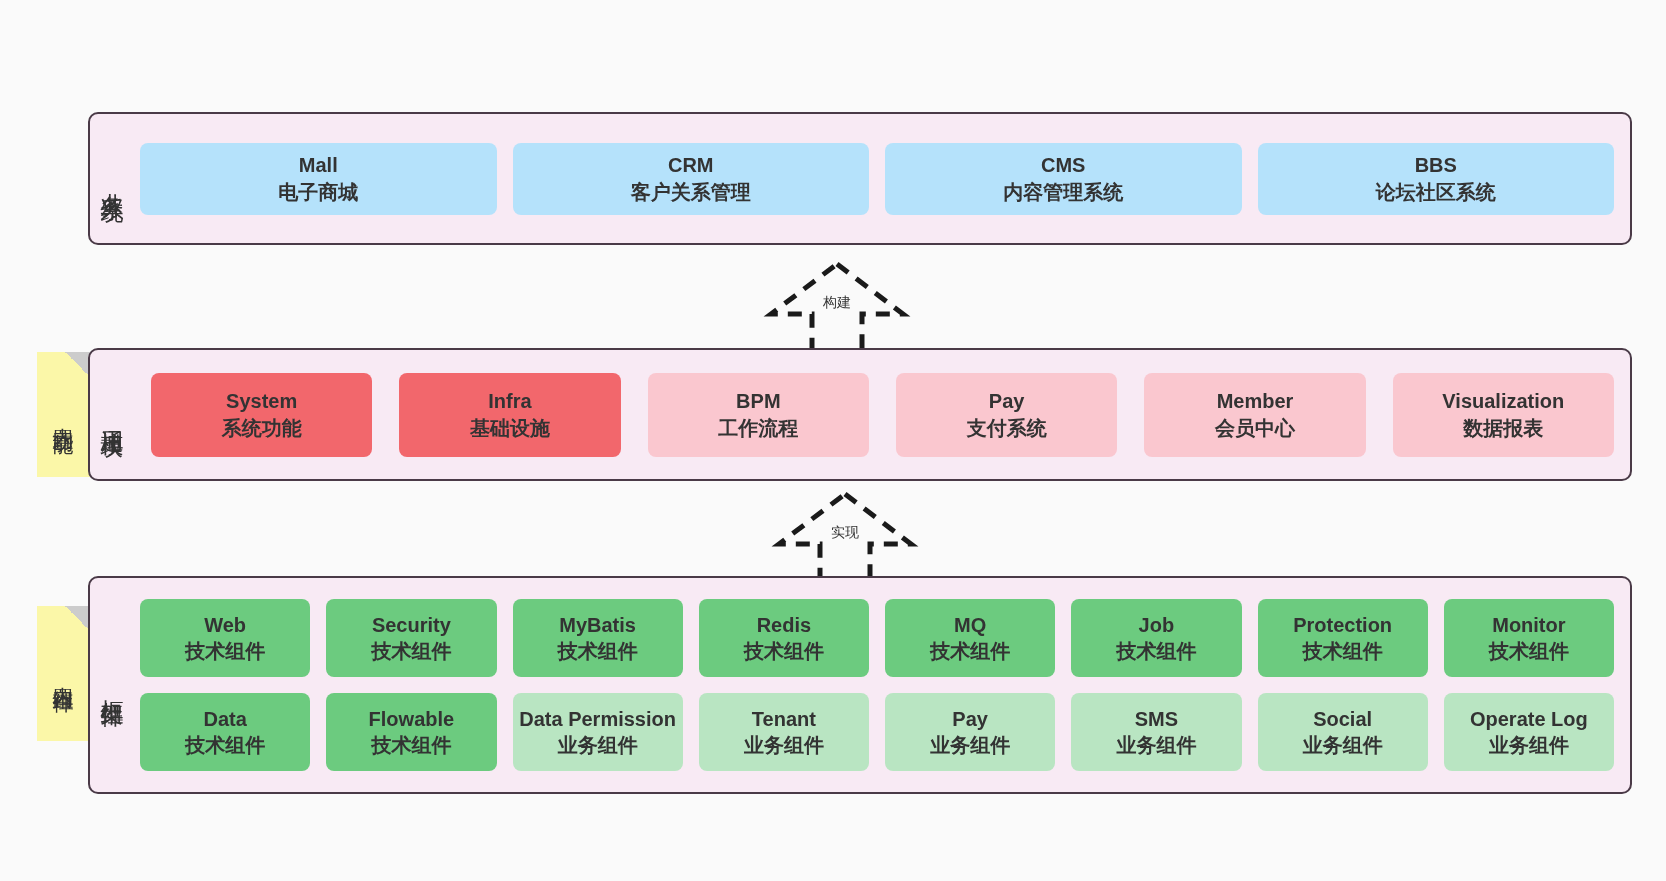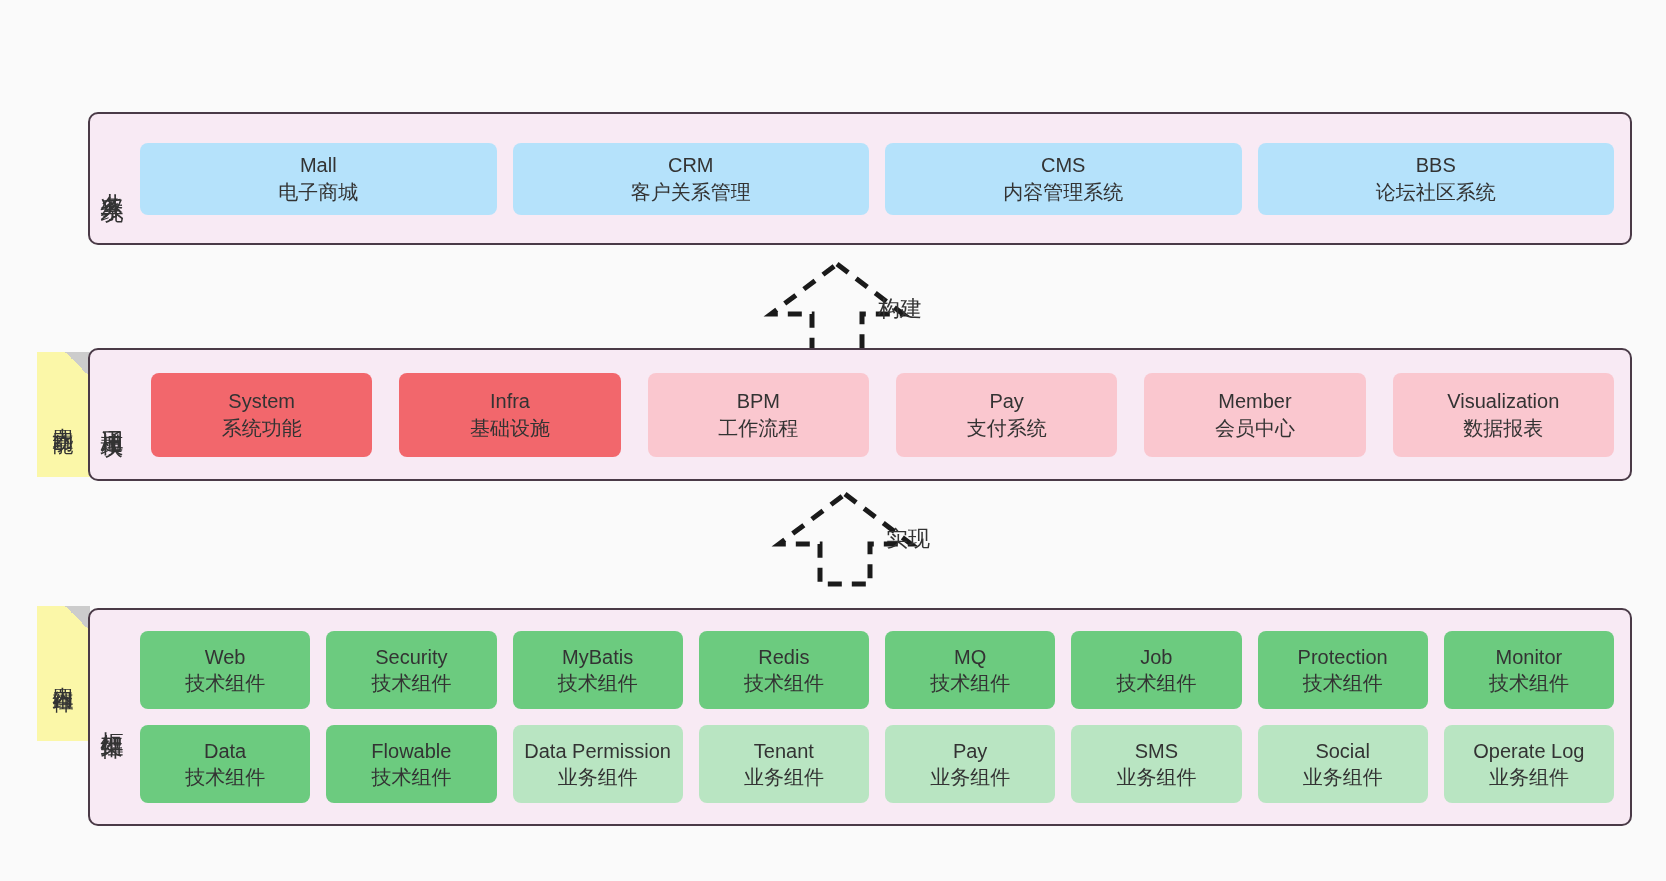--- a/index.html
+++ b/index.html
@@ -51,20 +51,21 @@
     display: flex;
     flex-direction: column;
     justify-content: center;
     gap: 16px;
     padding: 0 16px 0 6px;
   }
   .row {
     display: flex;
     gap: 16px;
     align-items: stretch;
+    font-weight: bold;
   }
 
   
   .node {
     flex: 1 1 0;
     border-radius: 8px;
     display: flex;
     flex-direction: column;
     align-items: center;
     justify-content: center;
@@ -82,21 +83,21 @@
 
   .blue      { background: #b5e2fb; }
   .red       { background: #f2676c; }
   .pink      { background: #fac7cf; }
   .green     { background: #6ccb7f; }
   .lightgreen{ background: #b9e5c2; }
 
   
   #layer-business { left: 88px;  top: 112px; width: 1544px; height: 133px; }
   #layer-modules  { left: 88px;  top: 348px; width: 1544px; height: 133px; }
-  #layer-framework{ left: 88px;  top: 576px; width: 1544px; height: 218px; margin-top: 32px; }
+  #layer-framework{ left: 88px;  top: 576px; width: 1544px; height: 218px; }
 
   #layer-business .node  { height: 72px; }
   #layer-modules .node   { height: 84px; margin-left: 11px; }
   #layer-framework .node { height: 78px; }
 
   
   .sticky {
     position: absolute;
     width: 53px;
     background: #fbf7a8;
@@ -132,22 +133,22 @@
   }
   #arrow-build   { left: 752px; top: 258px; }
   #arrow-implement { left: 760px; top: 488px; }
 
   .uml-arrow svg { display: block; }
   .uml-label {
     position: absolute;
     left: 0;
     right: 0;
     top: 36px;
-    text-align: right;
-    font-size: 22px;
+    text-align: center;
+    font-size: 14px;
     color: #333333;
     user-select: none;
     pointer-events: none;
   }
 </style>
 </head>
 <body>
 
 <div class="canvas">
 

